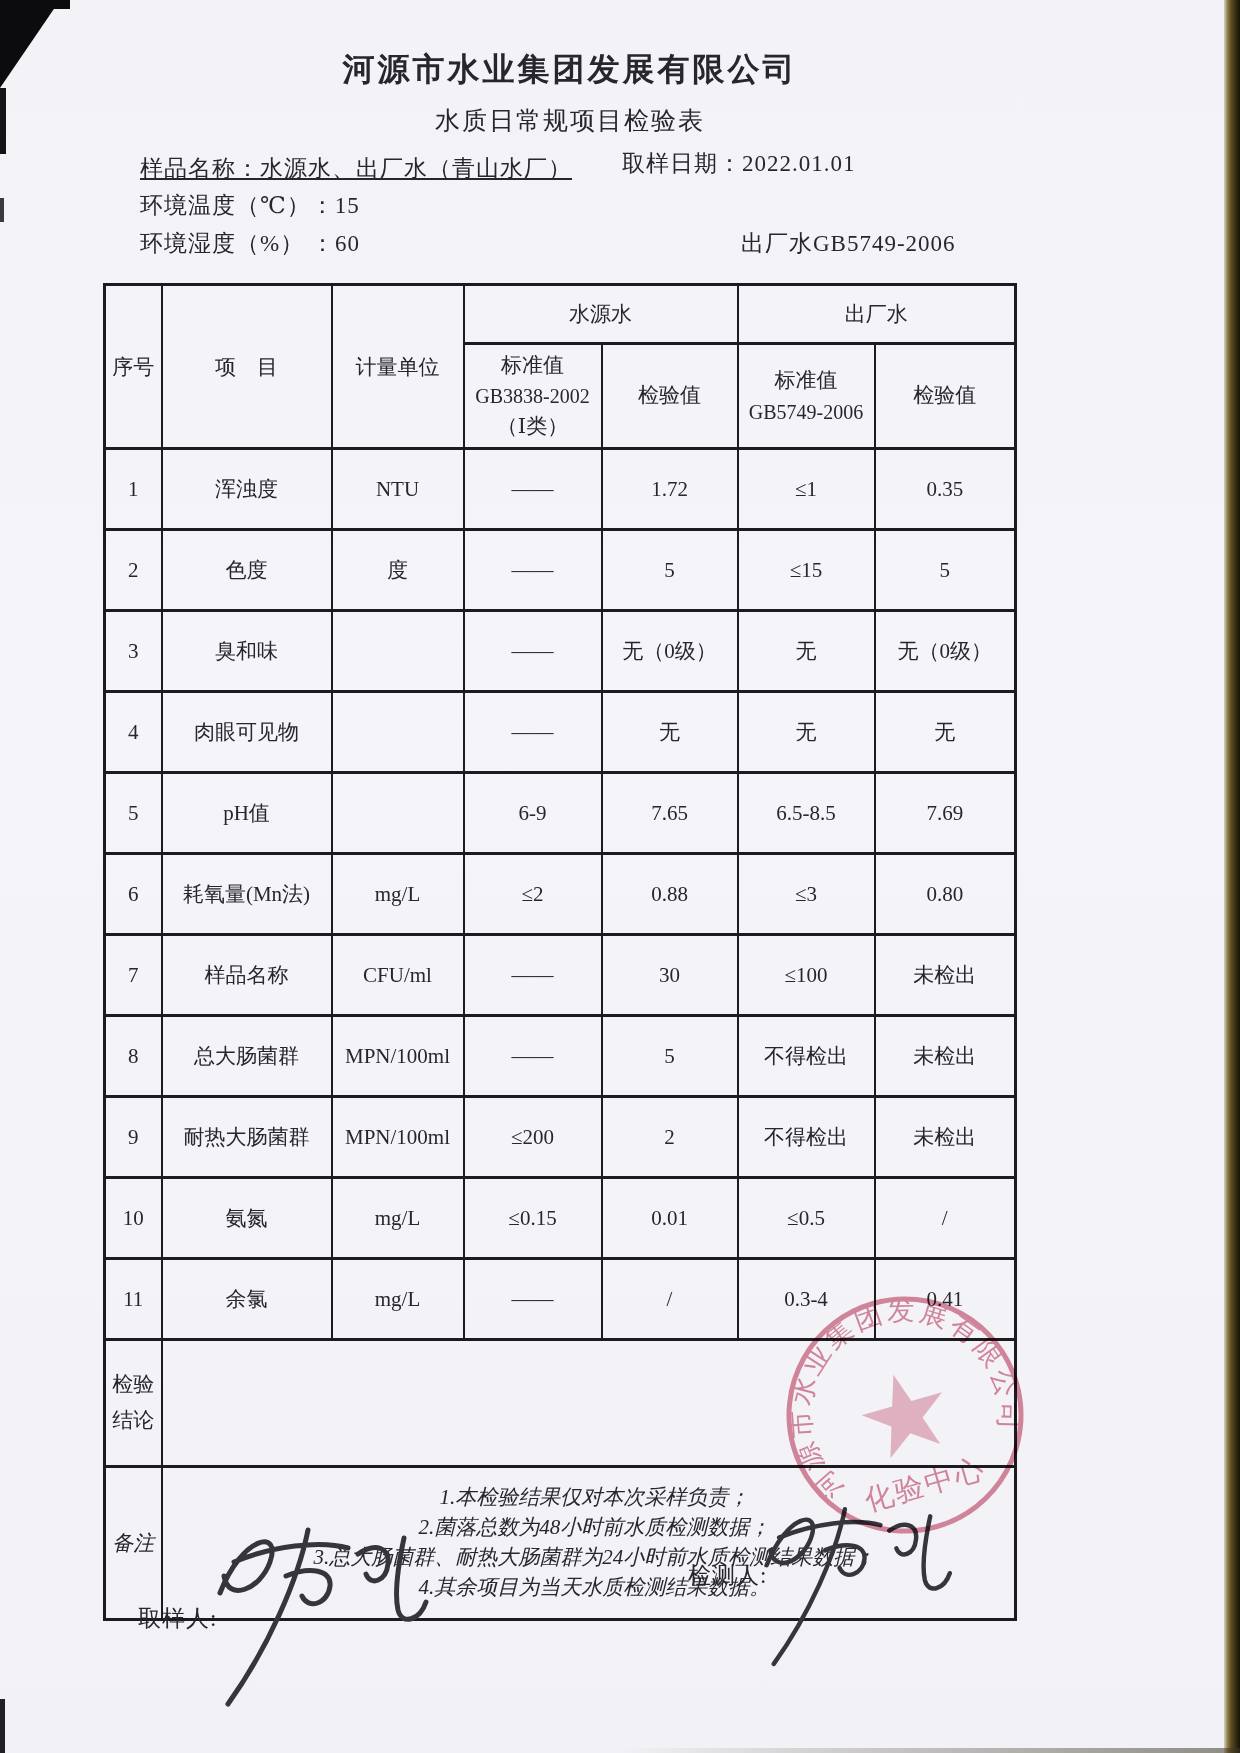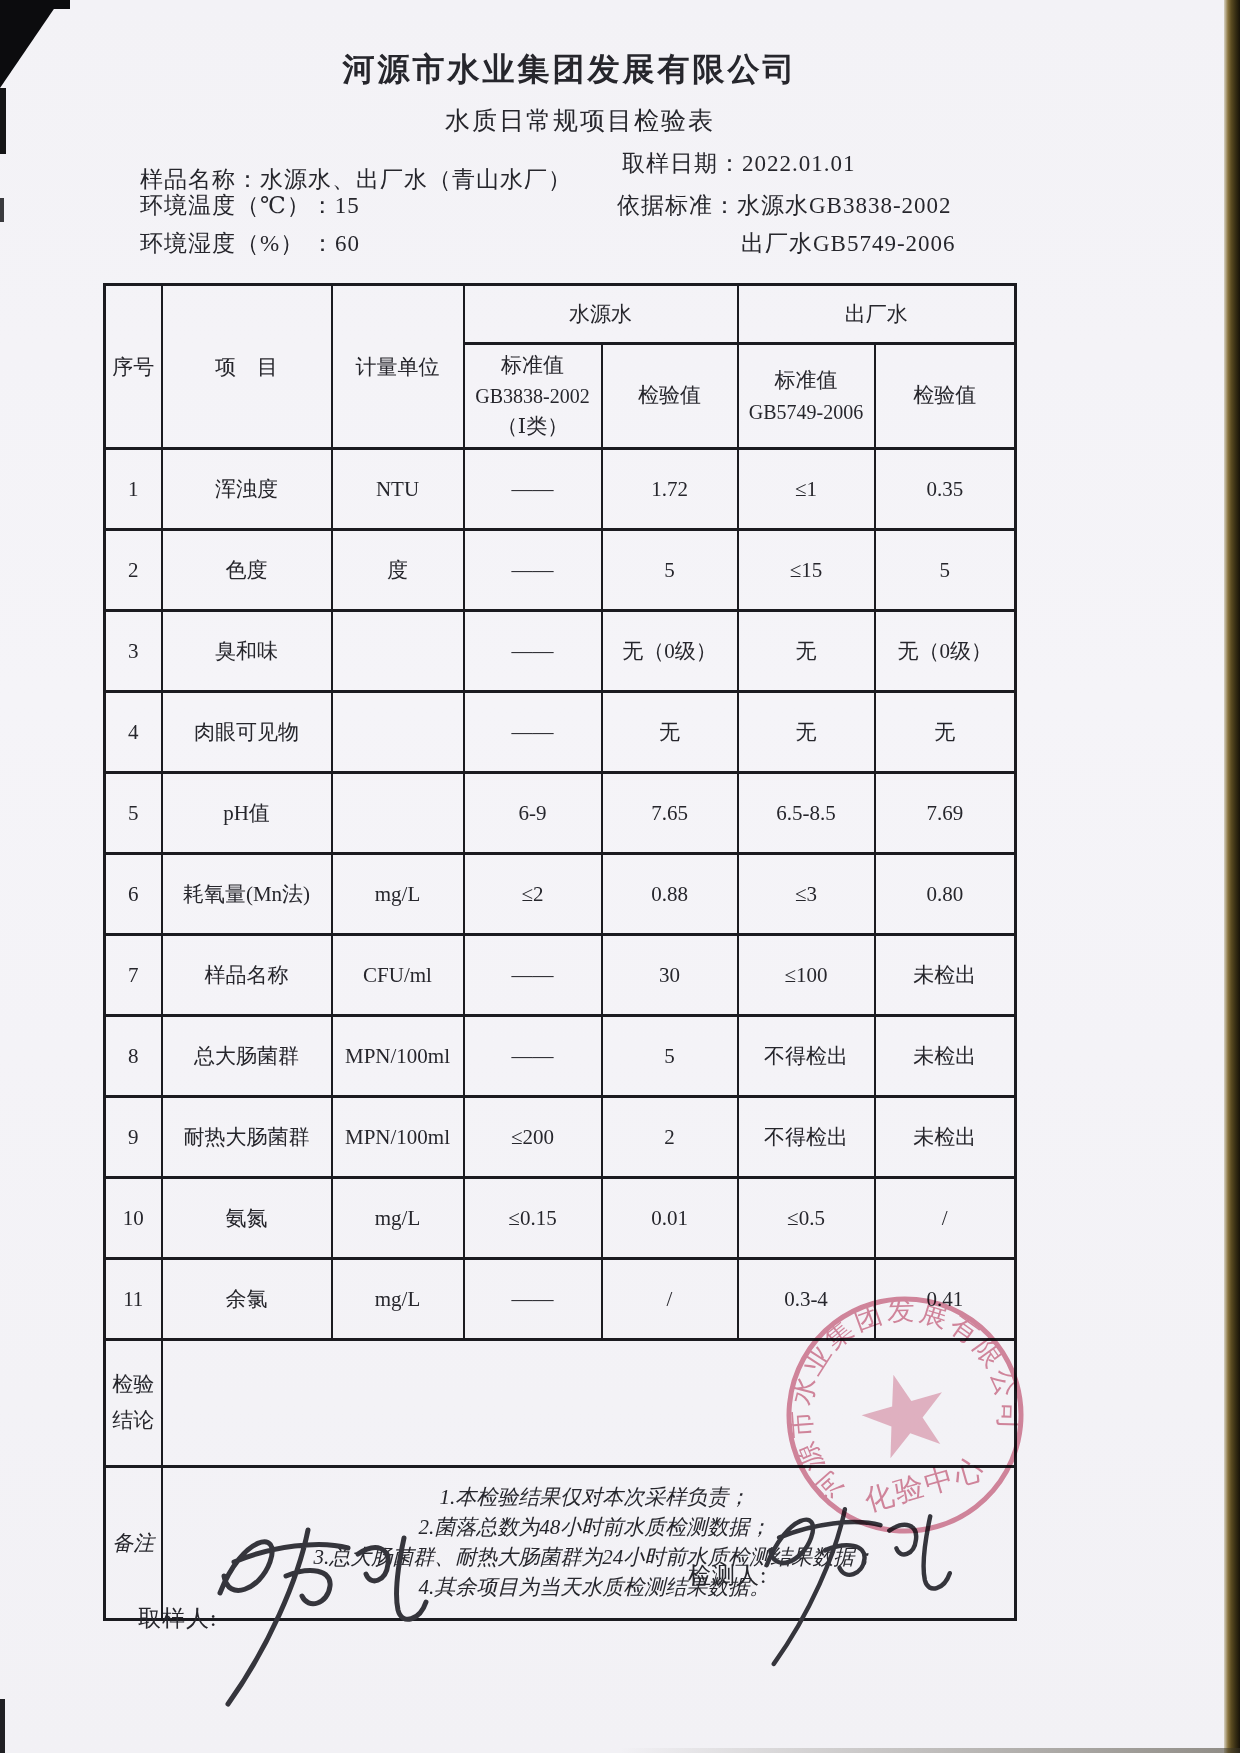--- a/index.html
+++ b/index.html
@@ -9,21 +9,21 @@
     font-family:"Liberation Serif","DejaVu Serif",serif;
     color:#26262c;
   }
   
   .company-title{
     position:absolute;top:48px;left:0;width:1140px;text-align:center;
     font-size:32px;font-weight:bold;letter-spacing:3px;
   }
   .form-title{
     position:absolute;top:104px;left:0;width:1140px;text-align:center;
-    font-size:25px;letter-spacing:2px;margin-left:10px;
+    font-size:25px;letter-spacing:2px;
   }
   .info-line{position:absolute;font-size:23px;letter-spacing:1px;white-space:nowrap;}
   
   table.report{
     position:absolute;top:283px;left:103px;width:911px;
     border-collapse:collapse;table-layout:fixed;
     font-size:21px;
   }
   table.report,table.report td,table.report th{
     border:2px solid #1b1b20;
@@ -71,24 +71,23 @@
   .edge-bottom{top:1748px;left:620px;width:620px;height:5px;background:linear-gradient(90deg,rgba(0,0,0,0),rgba(60,55,40,.55));}
 </style>
 </head>
 <body>
 
 <div class="page">
 
   <div class="company-title">河源市水业集团发展有限公司</div>
   <div class="form-title">水质日常规项目检验表</div>
 
-  <div class="info-line" style="top:164px;left:140px;">样品名称：水源水、出厂水（青山水厂）</div>
+  <div class="info-line" style="top:153px;left:140px;text-decoration:underline;">样品名称：水源水、出厂水（青山水厂）</div>
   <div class="info-line" style="top:148px;left:622px;">取样日期：2022.01.01</div>
   <div class="info-line" style="top:190px;left:140px;">环境温度（℃）：15</div>
-  <div class="info-line" style="top:190px;left:617px;">依据标准：水源水GB3838-2002</div>
   <div class="info-line" style="top:228px;left:140px;">环境湿度（%） ：60</div>
   <div class="info-line" style="top:228px;left:741px;">出厂水GB5749-2006</div>
 
   <table class="report">
     <colgroup>
       <col style="width:57px">
         <col style="width:170px">
         <col style="width:132px">
       <col style="width:138px">
         <col style="width:136px">

